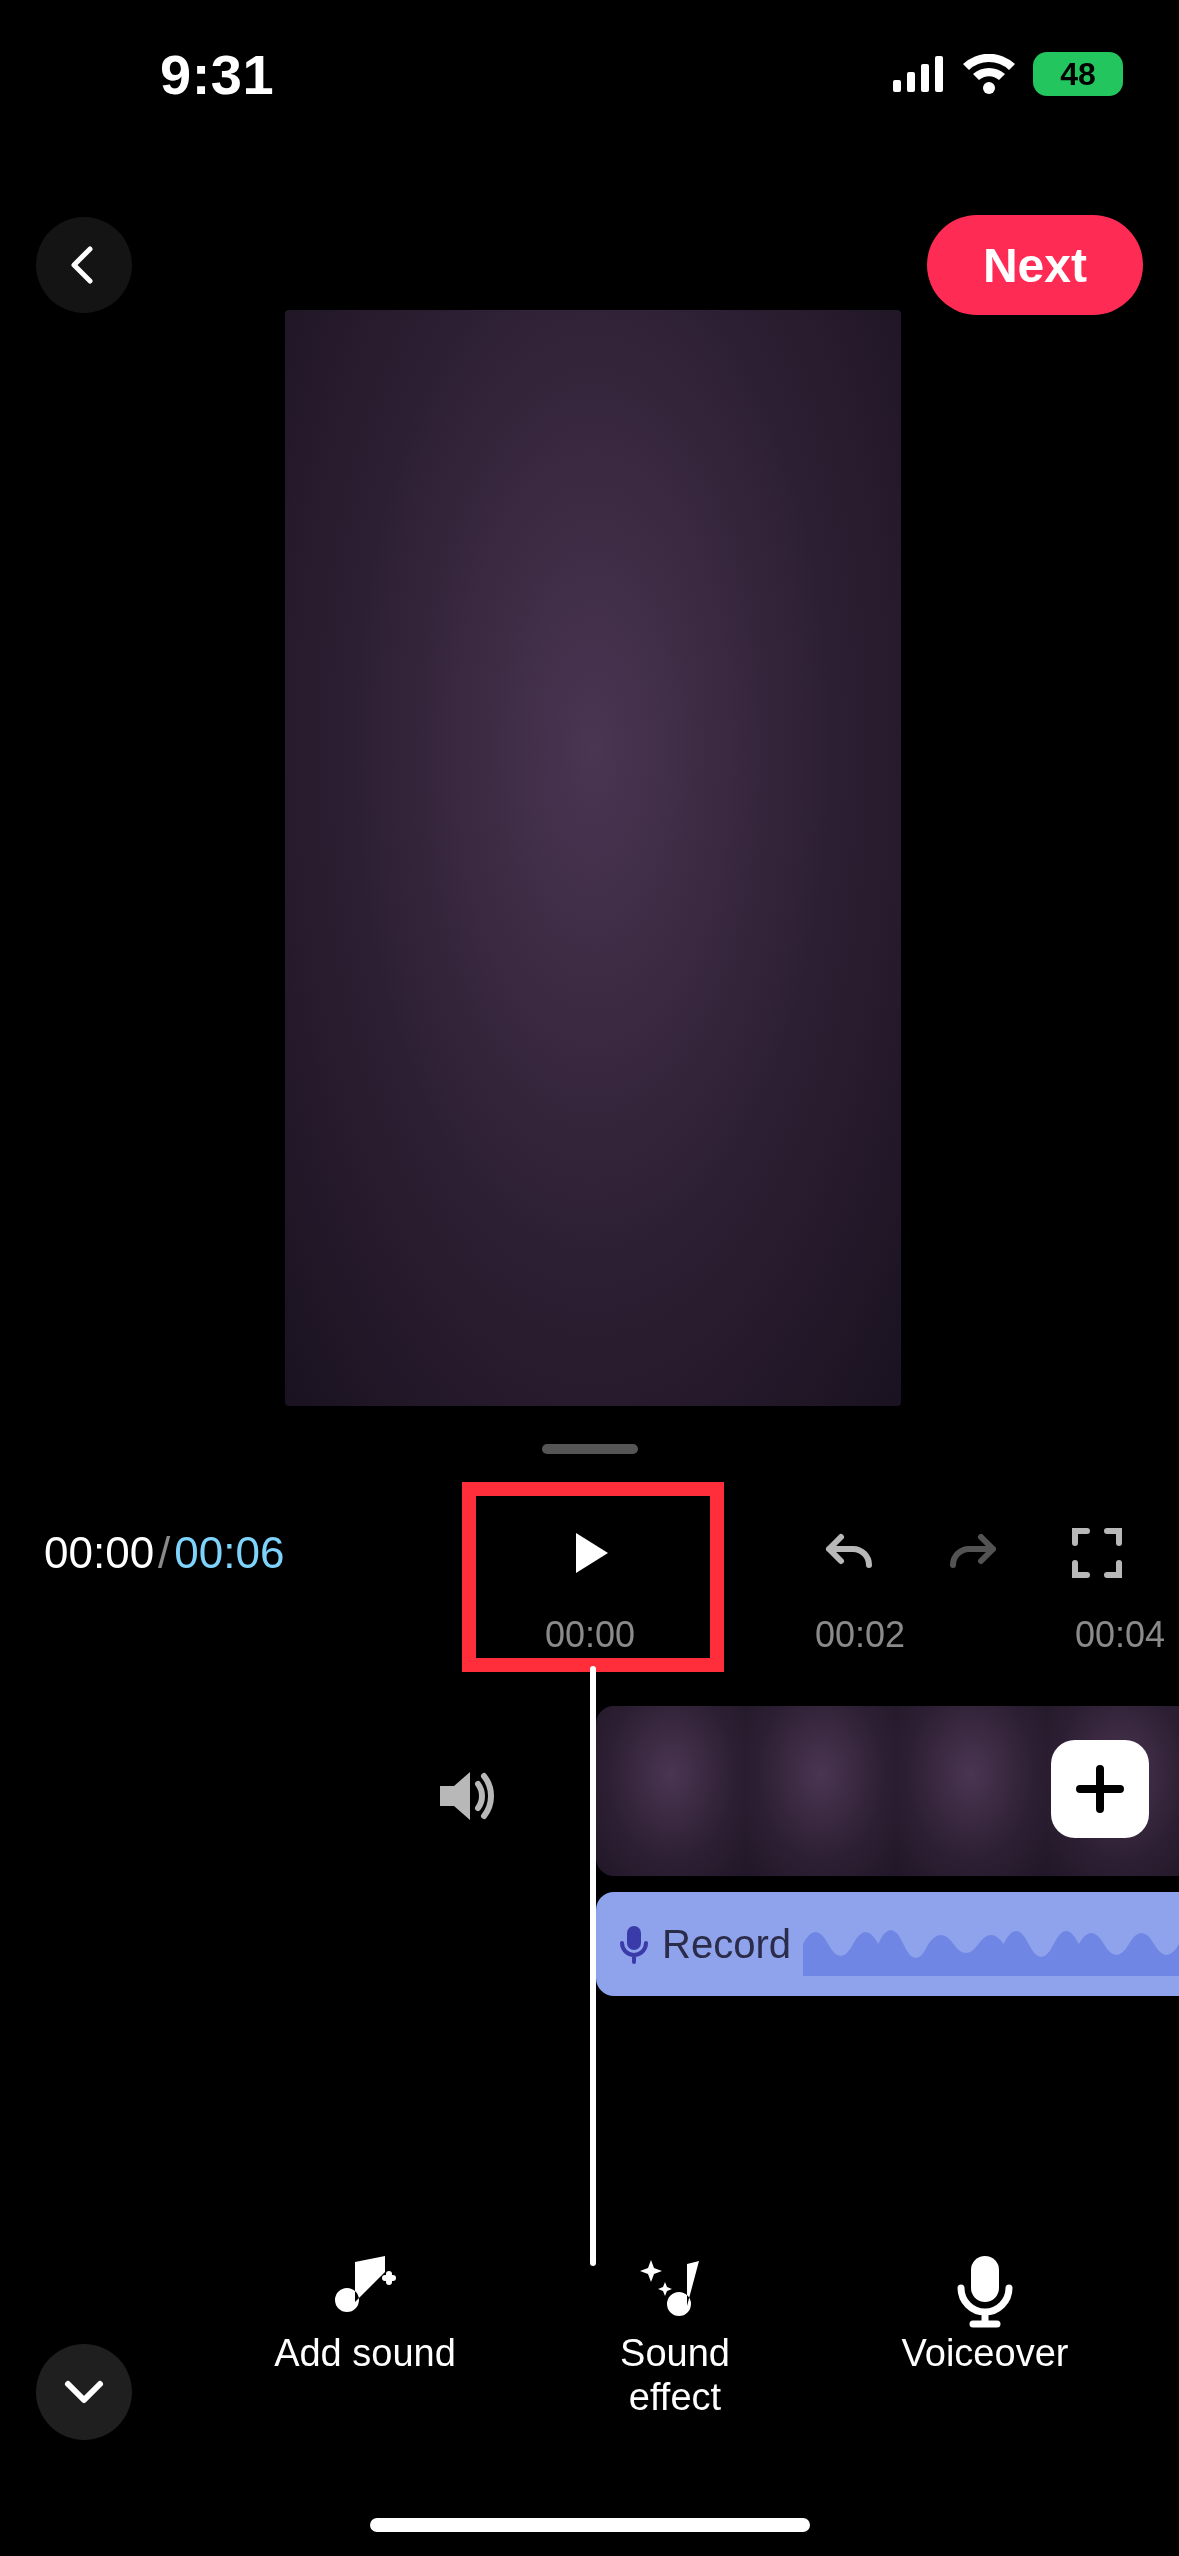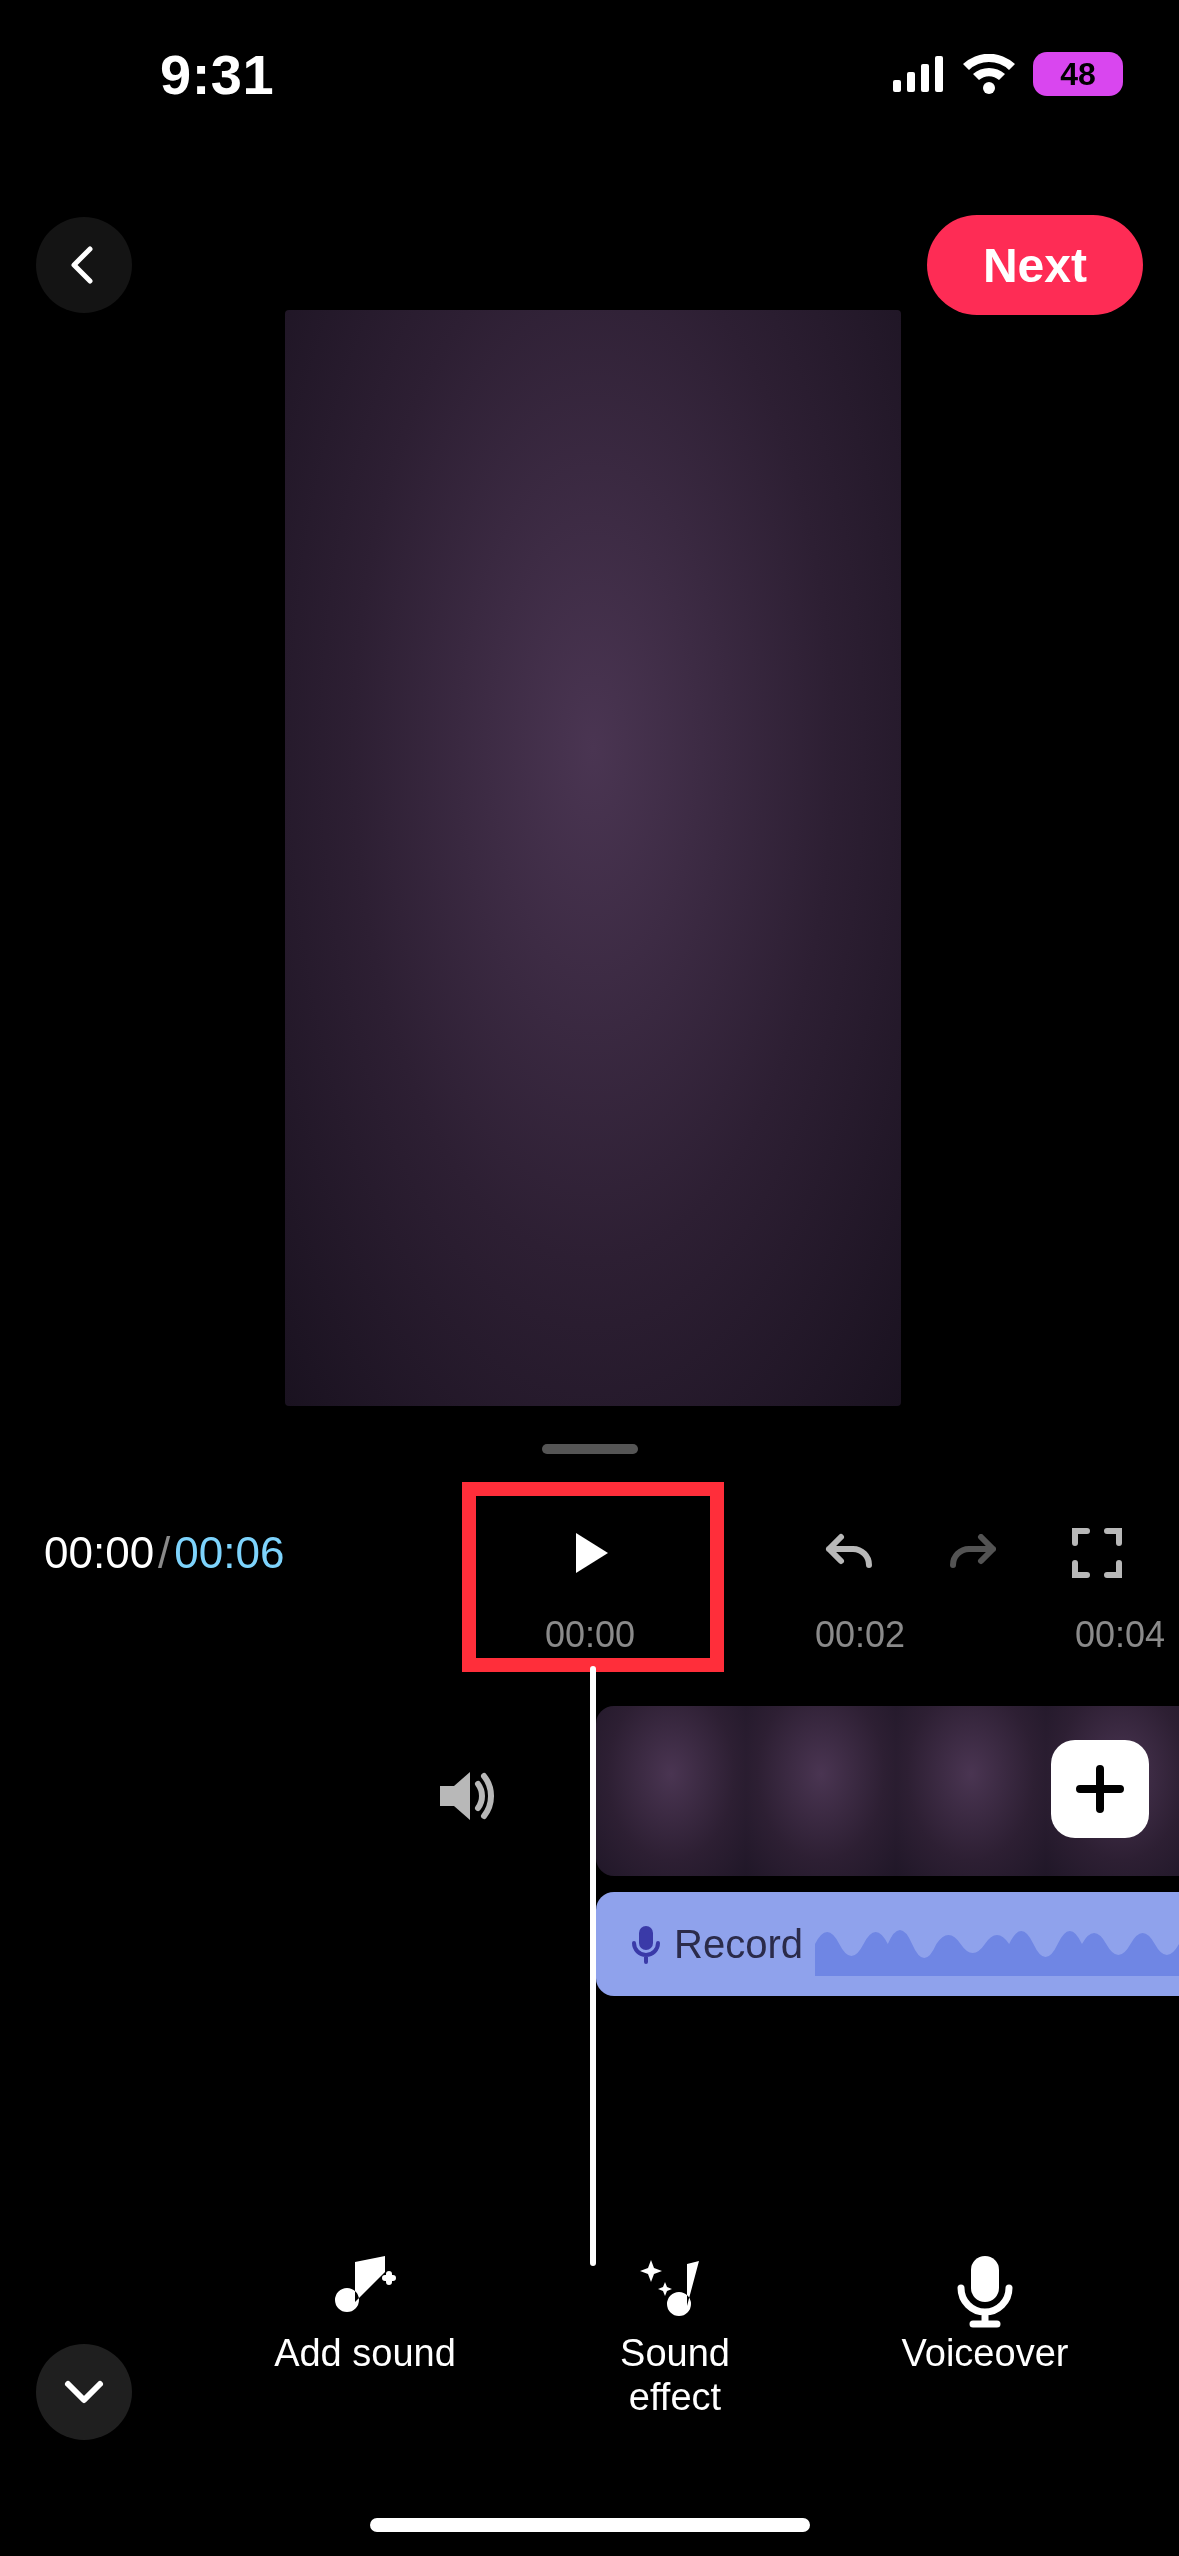--- a/index.html
+++ b/index.html
@@ -30,21 +30,21 @@
   }
   .status-right {
     display: flex;
     align-items: center;
     gap: 16px;
   }
   .status-right svg { display: block; }
   .battery-pill {
     width: 90px; height: 44px;
     border-radius: 14px;
-    background: #d946ef;
+    background: #22c55e;
     color: #000;
     display: flex;
     align-items: center;
     justify-content: center;
     font-size: 32px;
     font-weight: 700;
     position: relative;
   }
 
   
@@ -206,21 +206,21 @@
   .audio-track {
     position: absolute;
     left: 596px;
     top: 196px;
     right: 0;
     height: 104px;
     background: #8fa2ec;
     border-radius: 18px 0 0 18px;
     display: flex;
     align-items: center;
-    padding-left: 34px;
+    padding-left: 22px;
     gap: 12px;
     overflow: hidden;
   }
   .audio-track .label {
     font-size: 40px;
     font-weight: 500;
     color: #2b2b4a;
   }
   .mic-mini { color: #3a3aa8; }
   .waveform {

